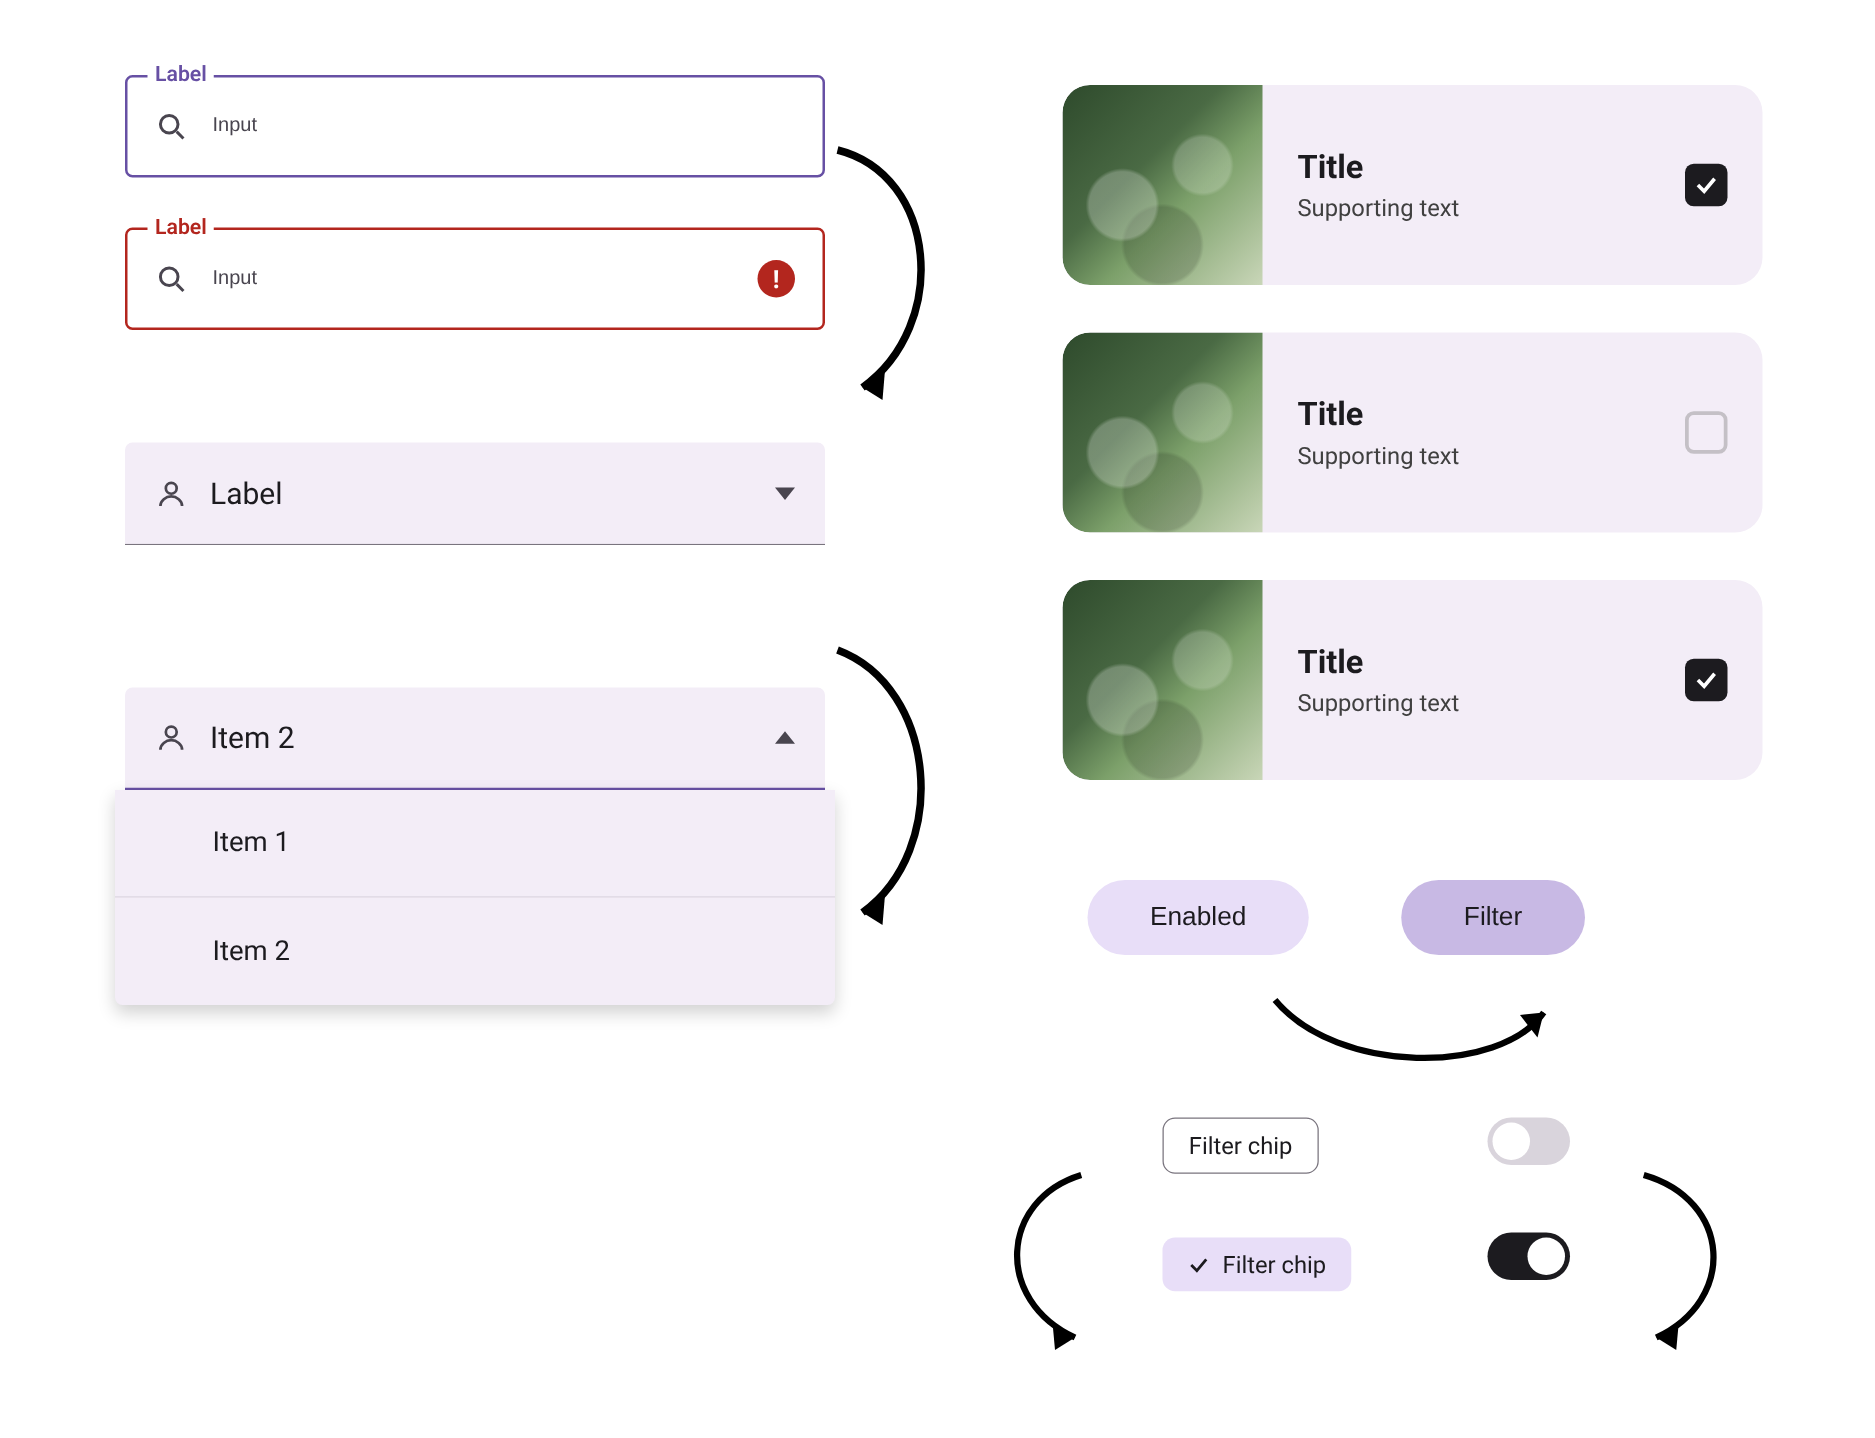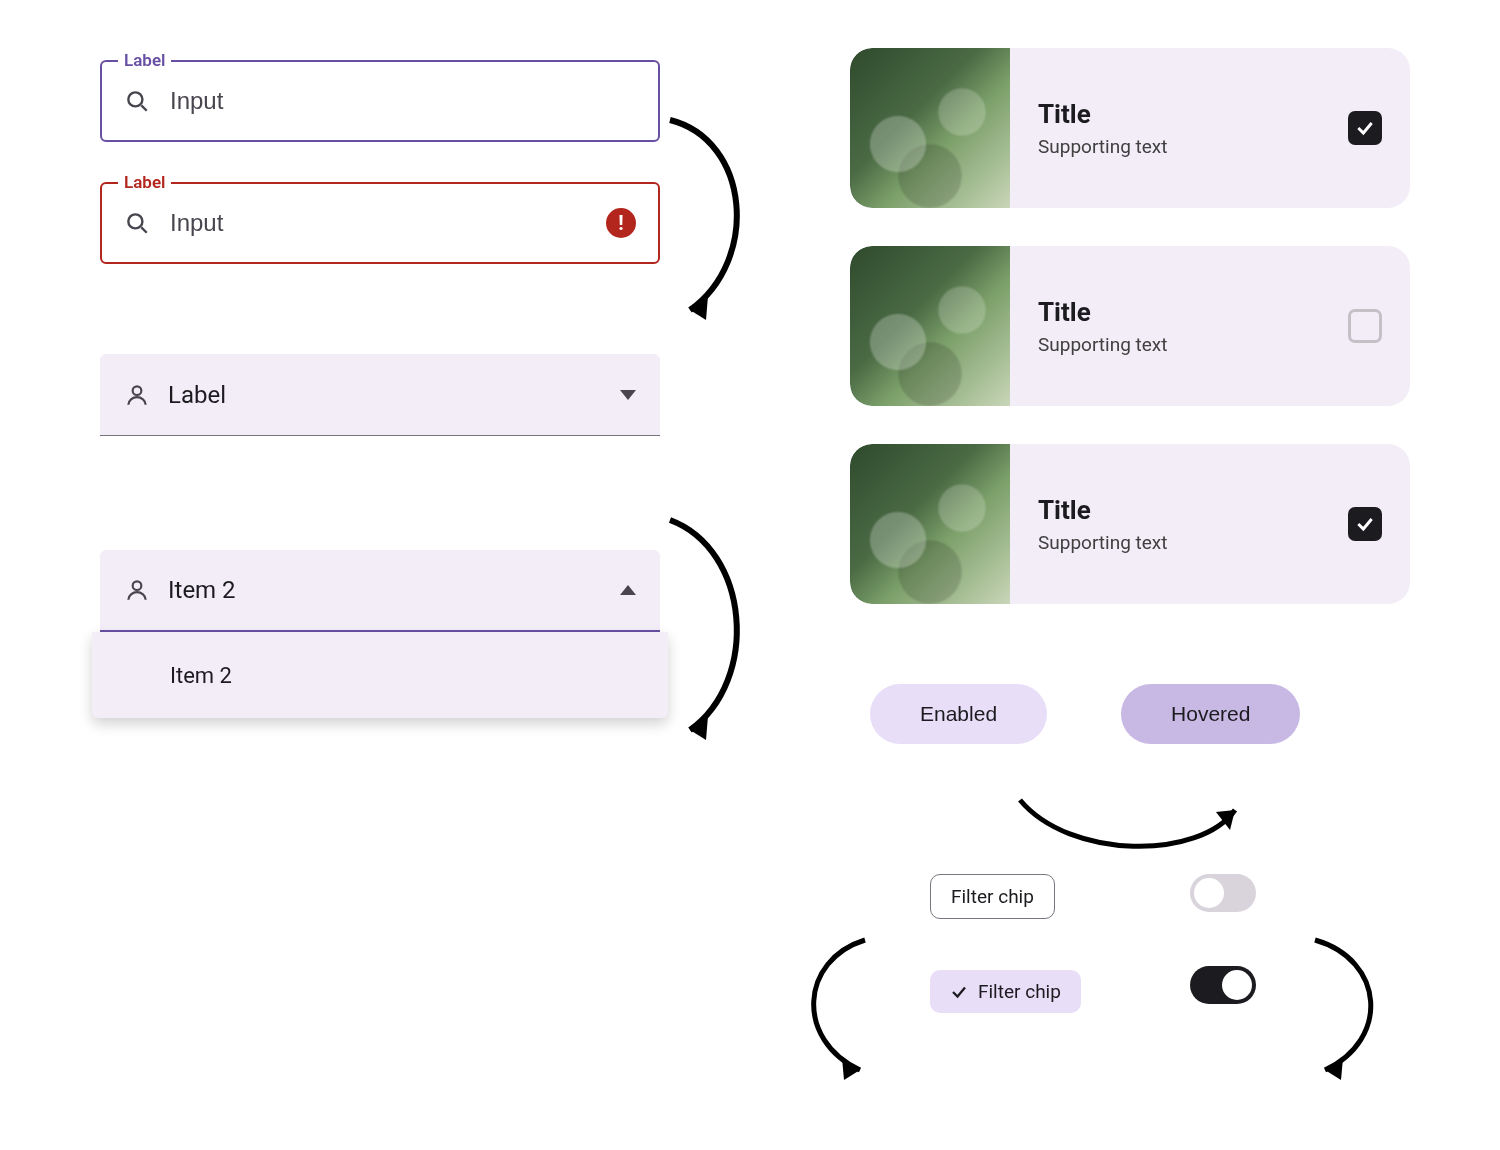--- a/index.html
+++ b/index.html
@@ -7,21 +7,21 @@
     margin: 0;
     width: 1500px;
     height: 1150px;
     background: #ffffff;
     font-family: -apple-system, BlinkMacSystemFont, "Segoe UI", Roboto, Helvetica, Arial, sans-serif;
     color: #1c1b1f;
     position: relative;
     padding: 60px 90px;
   }
   .col-left { position: absolute; left: 100px; top: 60px; width: 560px; }
-  .col-right { position: absolute; left: 850px; top: 48px; width: 560px; }
+  .col-right { position: absolute; left: 850px; top: 68px; width: 560px; }
 
   
   .outlined-field {
     position: relative;
     border: 2px solid #6750A4;
     border-radius: 6px;
     height: 82px;
     display: flex;
     align-items: center;
     padding: 0 22px;
@@ -35,21 +35,21 @@
     left: 16px;
     background: #fff;
     padding: 0 6px;
     font-size: 17px;
     font-weight: 600;
     color: #6750A4;
   }
   .outlined-field.error .float-label { color: #B3261E; }
   .outlined-field .leading-glyph { width: 26px; height: 26px; color:#49454F; flex:none; }
   .outlined-field input {
-    border: none; outline: none; font-size: 24px; color:#49454F;
+    border: none; outline: none; font-size: 16px; color:#49454F;
     width: 100%; background: transparent;
   }
   .error-badge {
     width: 30px; height: 30px; border-radius: 50%; background:#B3261E;
     color:#fff; display:flex; align-items:center; justify-content:center;
     font-weight:700; font-size:20px; flex:none;
   }
 
   
   .filled-select {
@@ -183,20 +183,21 @@
       <span class="user-ic">
         <svg viewBox="0 0 24 24" fill="none" stroke="currentColor" stroke-width="2">
             <circle cx="12" cy="8" r="4"></circle>
             <path d="M4 21c0-4 4-7 8-7s8 3 8 7"></path>
           </svg>
       </span>
       <span class="sel-label">Item 2</span>
       <span class="caret up"></span>
     </div>
     <div class="menu-panel">
+      <div class="menu-item">Item 1</div>
       <div class="menu-item">Item 2</div>
     </div>
   </div>
 
 </div>
 
 <div class="col-right">
 
   <div class="list-tile">
     <div class="thumb"></div>
@@ -228,21 +229,21 @@
     </div>
     <div class="cb checked">
       <svg width="20" height="20" viewBox="0 0 24 24" fill="none" stroke="currentColor" stroke-width="3.5">
           <polyline points="4 12 10 18 20 6"></polyline>
         </svg>
     </div>
   </div>
 
   <div class="pill-row">
     <button class="pill enabled">Enabled</button>
-    <button class="pill hovered">Hovered</button>
+    <button class="pill hovered">Filter</button>
   </div>
 
   <div class="chip-block">
     <div class="chip outlined">
       <span>Filter chip</span>
     </div>
     <div class="chip selected">
       <span class="check">
         <svg viewBox="0 0 24 24" fill="none" stroke="#1c1b1f" stroke-width="3">
             <polyline points="4 12 10 18 20 6"></polyline>

